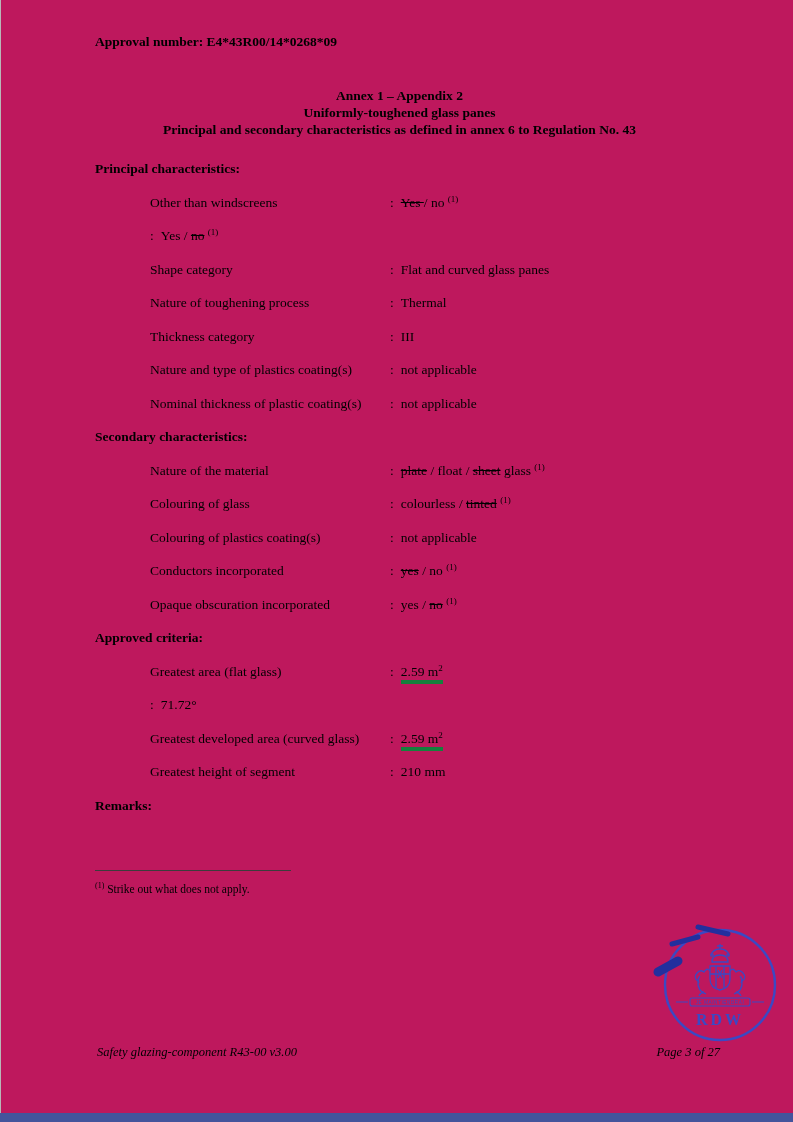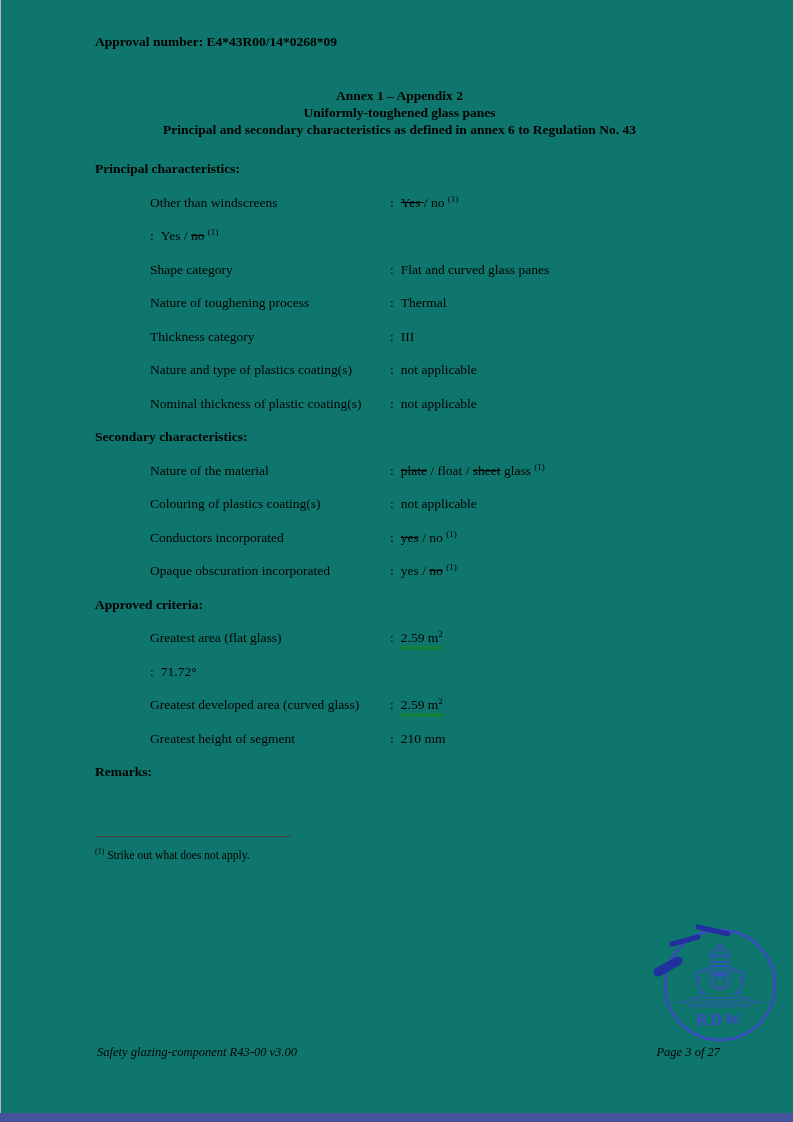--- a/index.html
+++ b/index.html
@@ -1,19 +1,19 @@
 <!DOCTYPE html>
 <html><head>
 <meta charset="utf-8">
 <style>
   html,body{margin:0;padding:0;background:#fff;}
   .page{
     position:relative;
     width:793px;height:1122px;
-    background:#0f766e;
+    background:#be185d;
     overflow:hidden;
     font-family:"Liberation Serif","DejaVu Serif",serif;
     font-size:13.5px;line-height:17px;color:#000;
   }
   .page-edge-left{position:absolute;left:0;top:0;bottom:0;width:1px;background:#b8b8b8;}
   .taskbar{position:absolute;left:0;right:0;bottom:0;height:9px;}
   .approval{padding-top:33px;margin-left:95px;font-weight:bold;}
   .doc-title{margin-top:37px;text-align:center;font-weight:bold;}
   .doc-title div{line-height:17px;margin-left:6px;}
   .sections{margin-top:22px;}
@@ -75,20 +75,24 @@
         <div class="char-row">
           <div class="char-label">Nominal thickness of plastic coating(s)</div>
           <div class="char-value"><span class="colon">:</span><span>not applicable</span></div>
         </div>
       </section>
       <section>
         <div class="sec-heading">Secondary characteristics:</div>
         <div class="char-row">
           <div class="char-label">Nature of the material</div>
           <div class="char-value"><span class="colon">:</span><span class="strike">plate</span><span> / float / </span><span class="strike">sheet</span><span> glass </span><span class="sup">(1)</span></div>
+        </div>
+        <div class="char-row">
+          <div class="char-label">Colouring of glass</div>
+          <div class="char-value"><span class="colon">:</span><span>colourless / </span><span class="strike">tinted</span><span> </span><span class="sup">(1)</span></div>
         </div>
         <div class="char-row">
           <div class="char-label">Colouring of plastics coating(s)</div>
           <div class="char-value"><span class="colon">:</span><span>not applicable</span></div>
         </div>
         <div class="char-row">
           <div class="char-label">Conductors incorporated</div>
           <div class="char-value"><span class="colon">:</span><span class="strike">yes</span><span> / no </span><span class="sup">(1)</span></div>
         </div>
         <div class="char-row">

